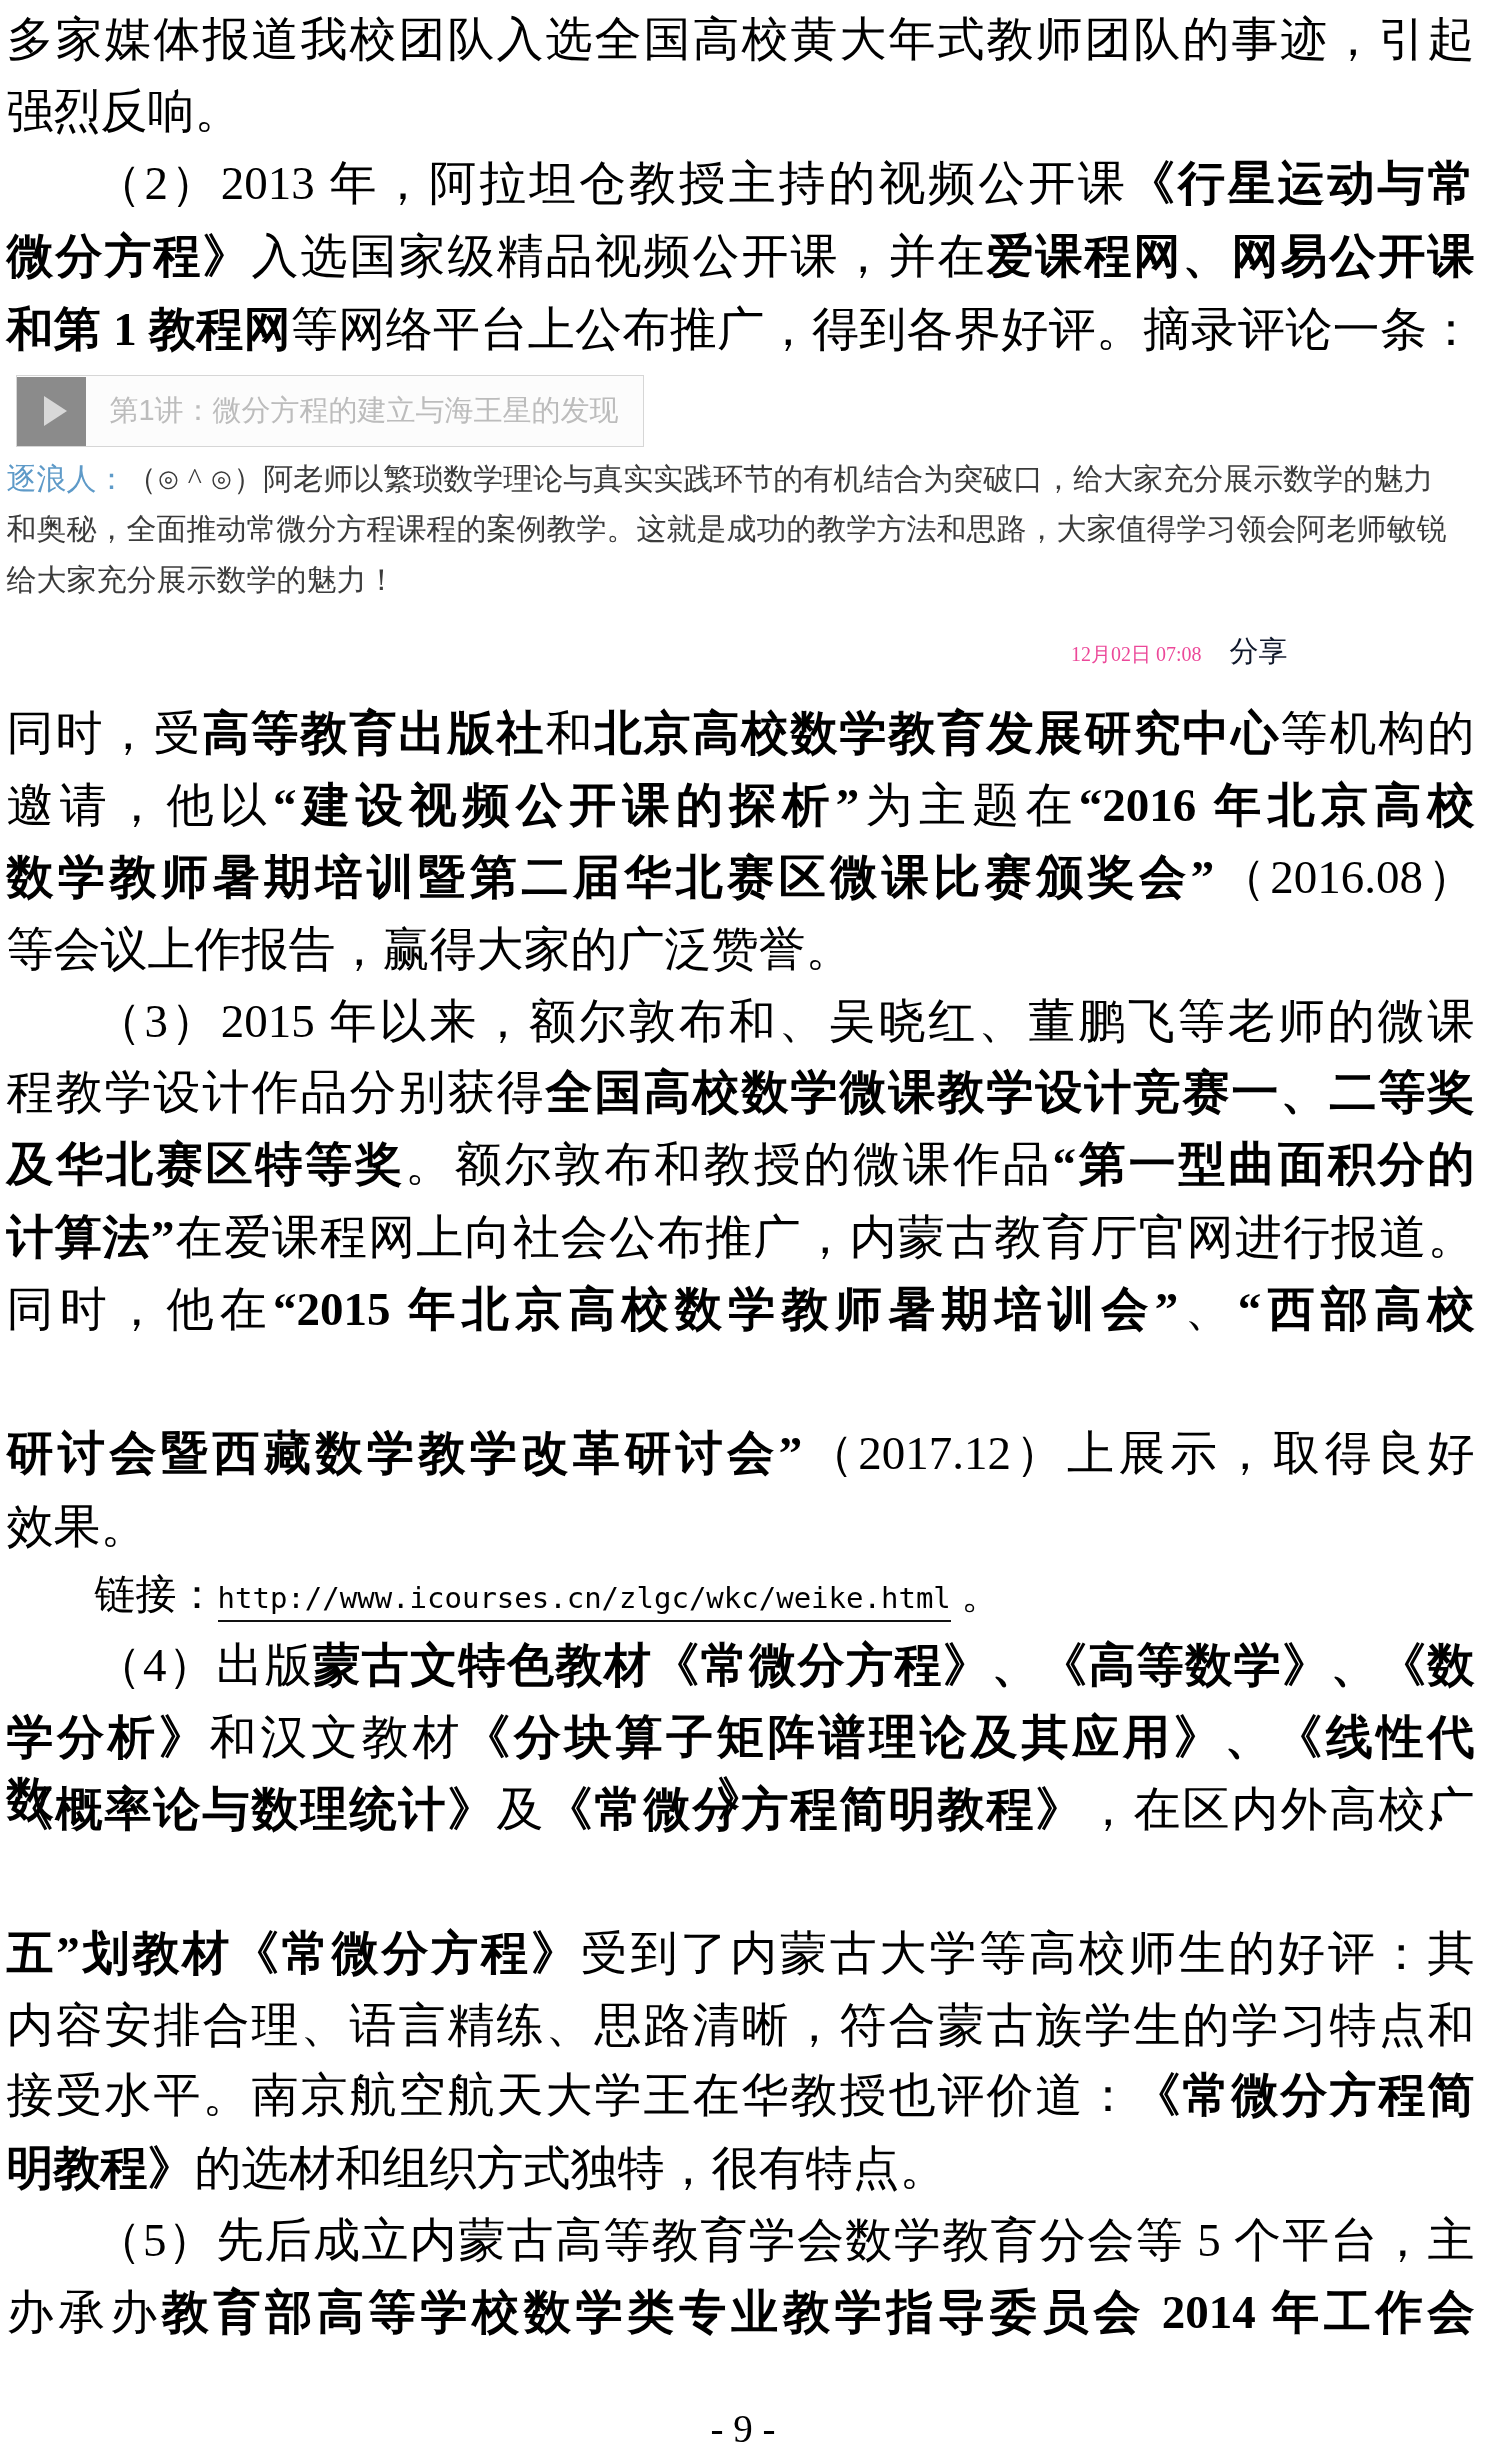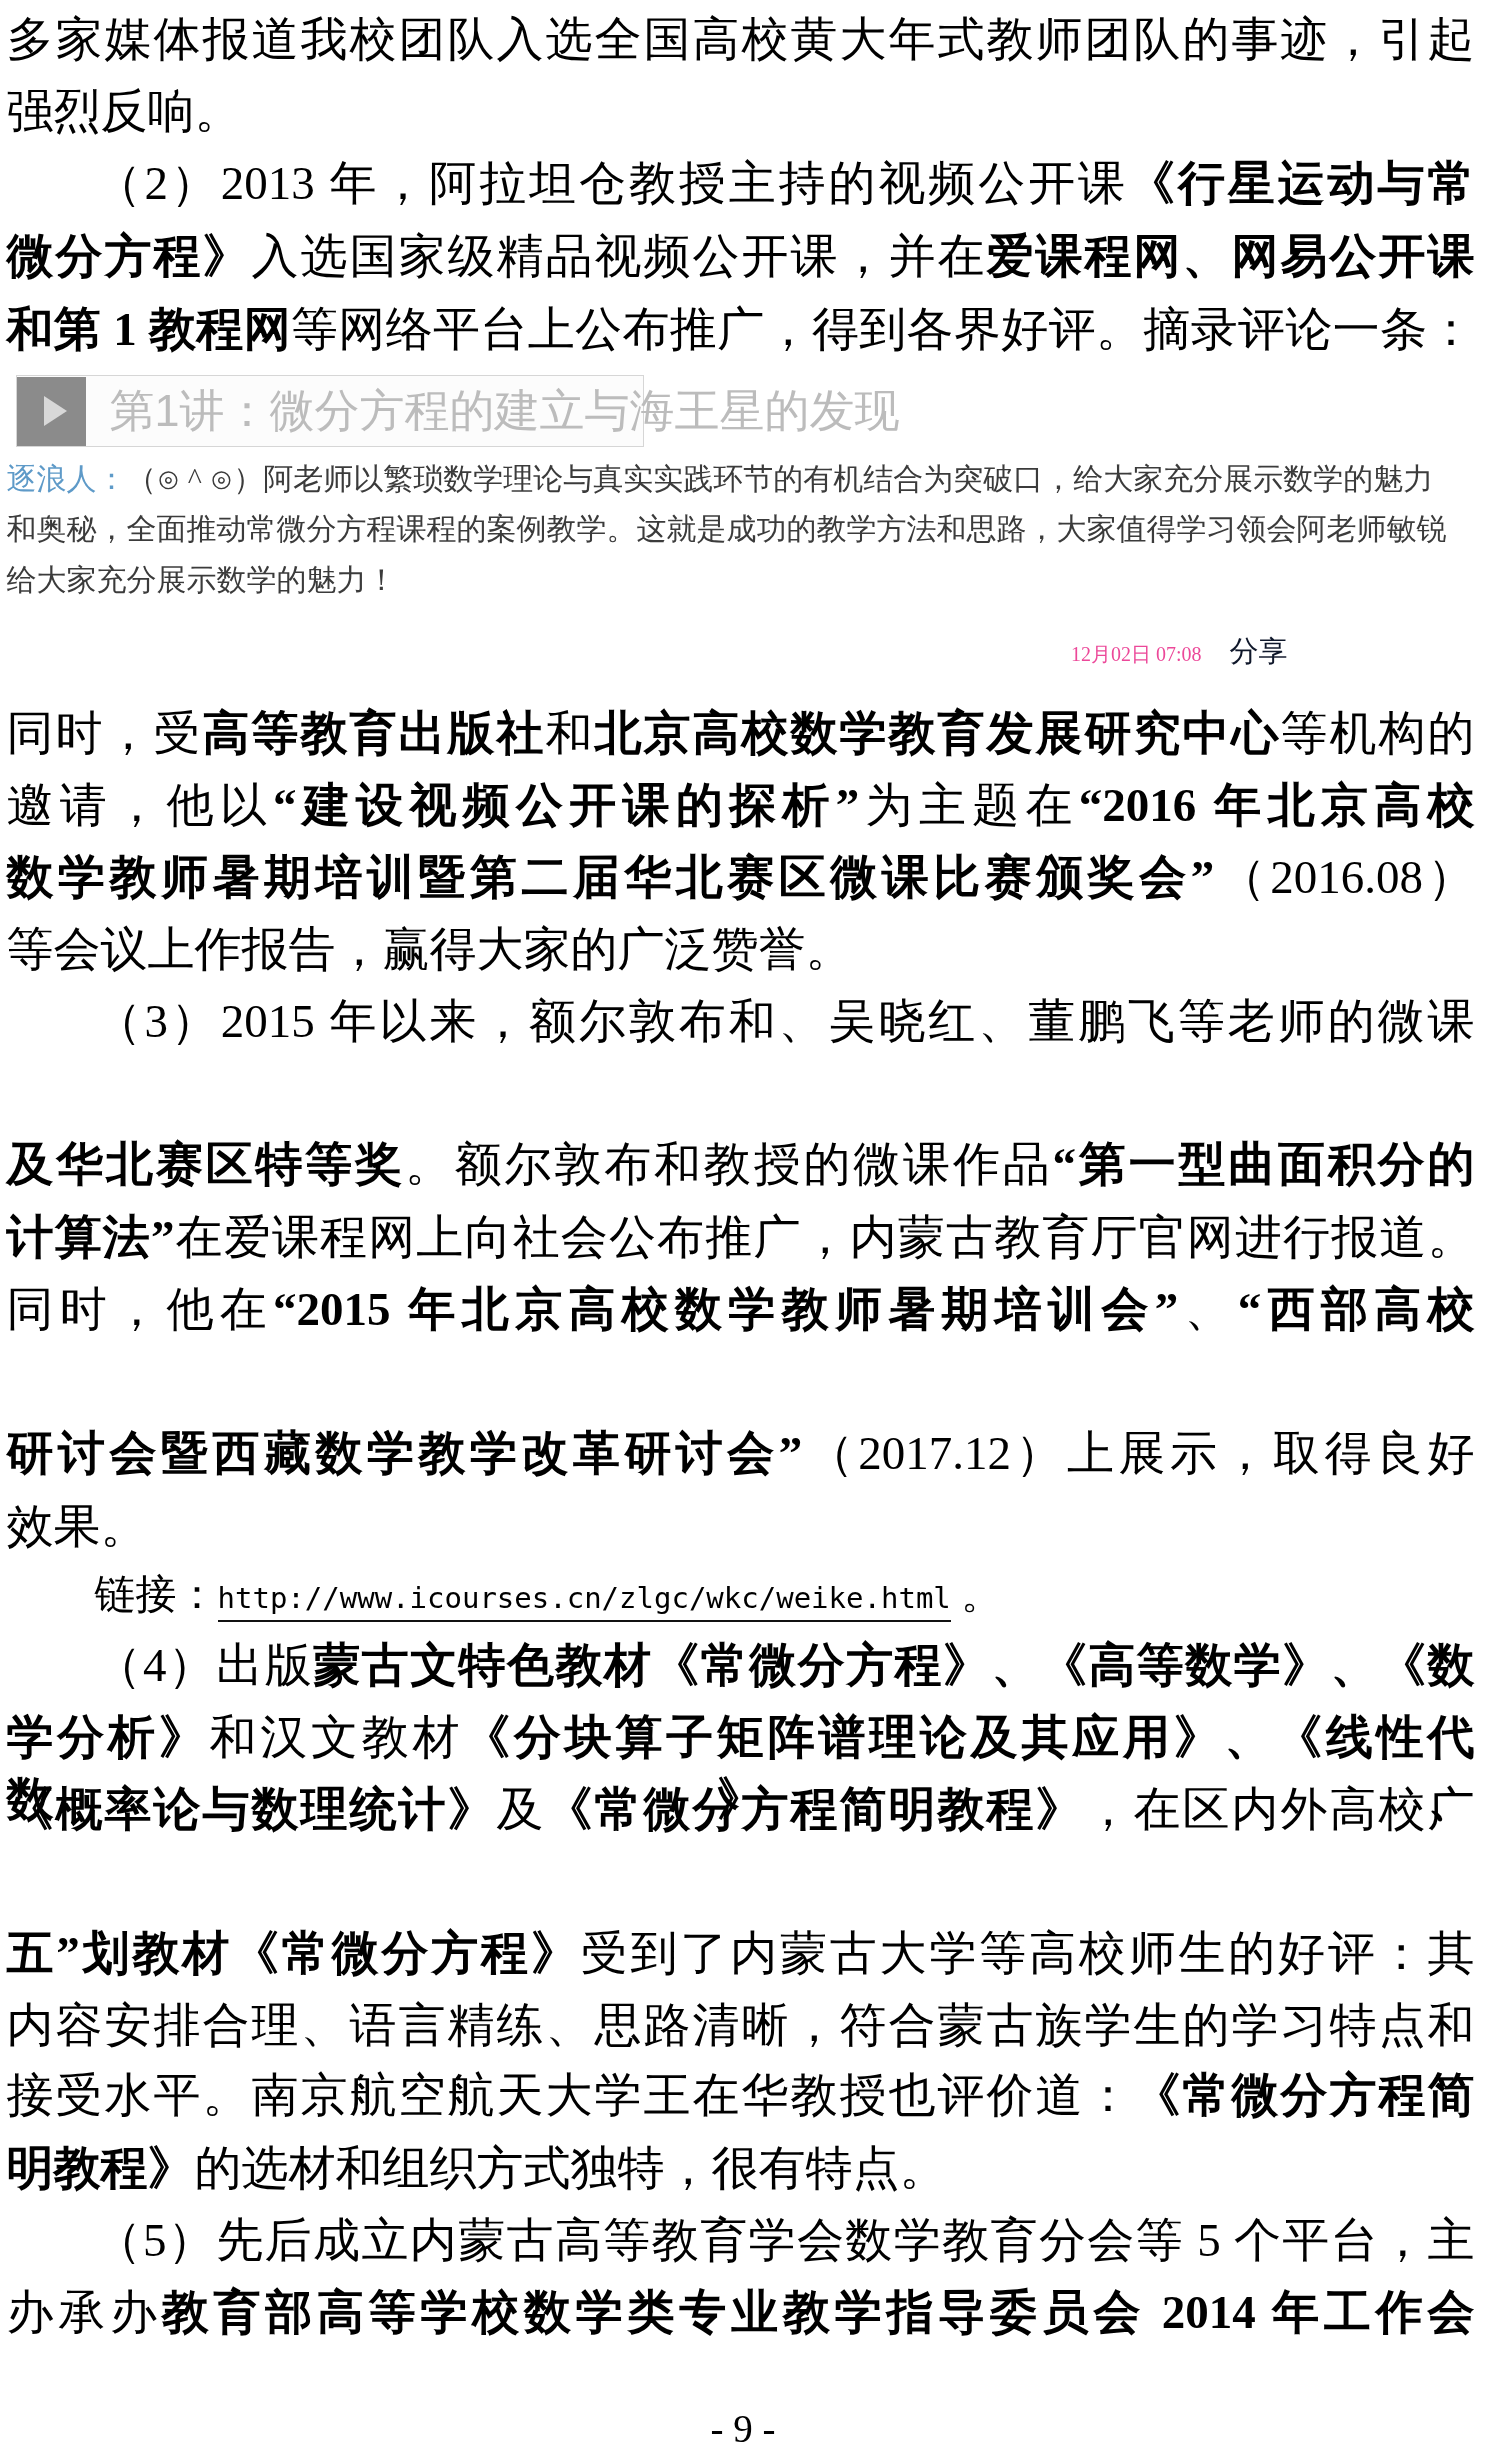--- a/index.html
+++ b/index.html
@@ -14,21 +14,21 @@
   .username{color:#5E9AC8;}
   .timestamp{color:#ec4899;font-size:20px;margin-left:20px;}
   .share{color:#0f172a;margin-left:28px;font-size:29px;}
   .small{font-size:41px;}
   .url{font-family:"DejaVu Sans Mono",monospace;font-size:29px;border-bottom:2.5px solid #111;padding-bottom:4.9px;}
   .player{position:absolute;left:16.4px;top:375px;width:628px;height:72px;background:#FCFCFC;
           border:1.6px solid #D6D6D6;box-sizing:border-box;display:flex;align-items:center;}
   .play-btn{width:69px;height:69px;background:#8B8B8B;flex:0 0 69px;display:flex;align-items:center;justify-content:center;}
   .play-tri{width:0;height:0;border-top:15.5px solid transparent;border-bottom:15.5px solid transparent;
             border-left:23px solid #D8D8D8;margin-left:6.5px;}
-  .player-title{color:#BCBCBC;font-size:45px;margin-left:23px;white-space:nowrap;
+  .player-title{color:#BCBCBC;font-size:29px;margin-left:23px;white-space:nowrap;
                 font-family:"Liberation Sans","DejaVu Sans",sans-serif;}
   .footer{position:absolute;top:2406px;left:0;width:100%;text-align:center;font-size:39px;color:#000;}
 </style>
 </head>
 <body>
 
 <div class="page" id="page">
 
   <div class="player">
     <div class="play-btn">
@@ -46,20 +46,21 @@
     <div class="tline justify" style="top: 298px;"><span class="b">和第 1 教程网</span><span>等网络平台上公布推广，得到各界好评。摘录评论一条：</span></div>
     <div class="tline comment-line nowrap" style="top: 459px;"><span class="username">逐浪人：</span><span>（⊙ ^ ⊙）阿老师以繁琐数学理论与真实实践环节的有机结合为突破口，给大家充分展示数学的魅力</span></div>
     <div class="tline comment-line nowrap" style="top: 509px;"><span>和奥秘，全面推动常微分方程课程的案例教学。这就是成功的教学方法和思路，大家值得学习领会阿老师敏锐</span></div>
     <div class="tline comment-line nowrap" style="top: 560px;"><span>给大家充分展示数学的魅力！</span></div>
     <div class="tline comment-line nowrap" style="top: 631px; width: 1281px; text-align: right; text-align-last: right;"><span class="timestamp">12月02日 07:08</span><span class="share">分享</span></div>
     <div class="tline justify" style="top: 702px;"><span>同时，受</span><span class="b">高等教育出版社</span><span>和</span><span class="b">北京高校数学教育发展研究中心</span><span>等机构的</span></div>
     <div class="tline justify" style="top: 774px;"><span>邀请，他以</span><span class="b">“建设视频公开课的探析”</span><span>为主题在</span><span class="b">“2016 年北京高校</span></div>
     <div class="tline justify" style="top: 846px;"><span class="b">数学教师暑期培训暨第二届华北赛区微课比赛颁奖会”</span><span>（2016.08）</span></div>
     <div class="tline" style="top: 918px;"><span>等会议上作报告，赢得大家的广泛赞誉。</span></div>
     <div class="tline justify indent" style="top: 990px;"><span>（3）2015 年以来，额尔敦布和、吴晓红、董鹏飞等老师的微课</span></div>
+    <div class="tline justify" style="top: 1061px;"><span>程教学设计作品分别获得</span><span class="b">全国高校数学微课教学设计竞赛一、二等奖</span></div>
     <div class="tline justify" style="top: 1133px;"><span class="b">及华北赛区特等奖</span><span>。额尔敦布和教授的微课作品</span><span class="b">“第一型曲面积分的</span></div>
     <div class="tline justify" style="top: 1206px;"><span class="b">计算法”</span><span>在爱课程网上向社会公布推广，内蒙古教育厅官网进行报道。</span></div>
     <div class="tline justify" style="top: 1278px;"><span>同时，他在</span><span class="b">“2015 年北京高校数学教师暑期培训会”</span><span>、</span><span class="b">“西部高校</span></div>
     <div class="tline justify" style="top: 1422px;"><span class="b">研讨会暨西藏数学教学改革研讨会”</span><span>（2017.12）上展示，取得良好</span></div>
     <div class="tline" style="top: 1495px;"><span>效果。</span></div>
     <div class="tline indent small nowrap" style="top: 1567px;"><span>链接：</span><span class="url">http://www.icourses.cn/zlgc/wkc/weike.html</span><span> 。</span></div>
     <div class="tline justify indent" style="top: 1634px;"><span>（4）出版</span><span class="b">蒙古文特色教材《常微分方程》、《高等数学》、《数</span></div>
     <div class="tline justify" style="top: 1706px;"><span class="b">学分析》</span><span>和汉文教材</span><span class="b">《分块算子矩阵谱理论及其应用》、《线性代数》、</span></div>
     <div class="tline justify" style="top: 1778px;"><span class="b">《概率论与数理统计》</span><span>及</span><span class="b">《常微分方程简明教程》</span><span>，在区内外高校广</span></div>
     <div class="tline justify" style="top: 1922px;"><span class="b">五”划教材《常微分方程》</span><span>受到了内蒙古大学等高校师生的好评：其</span></div>

